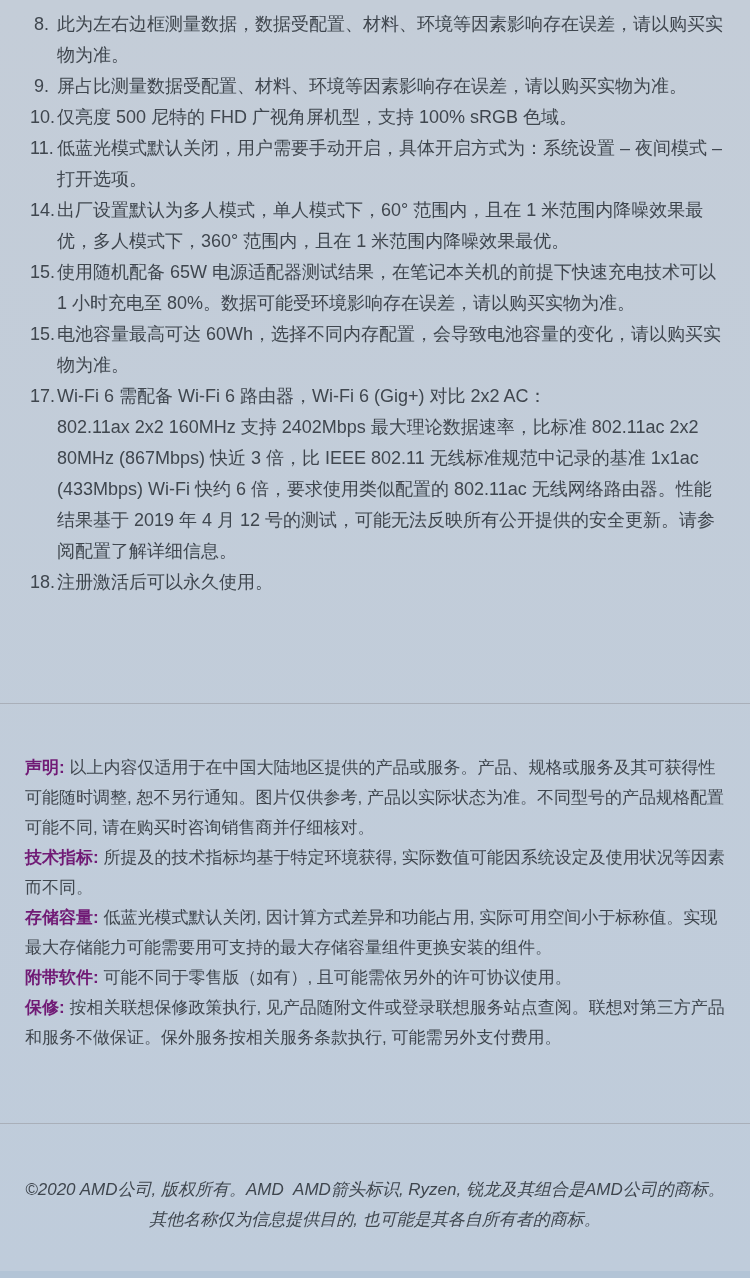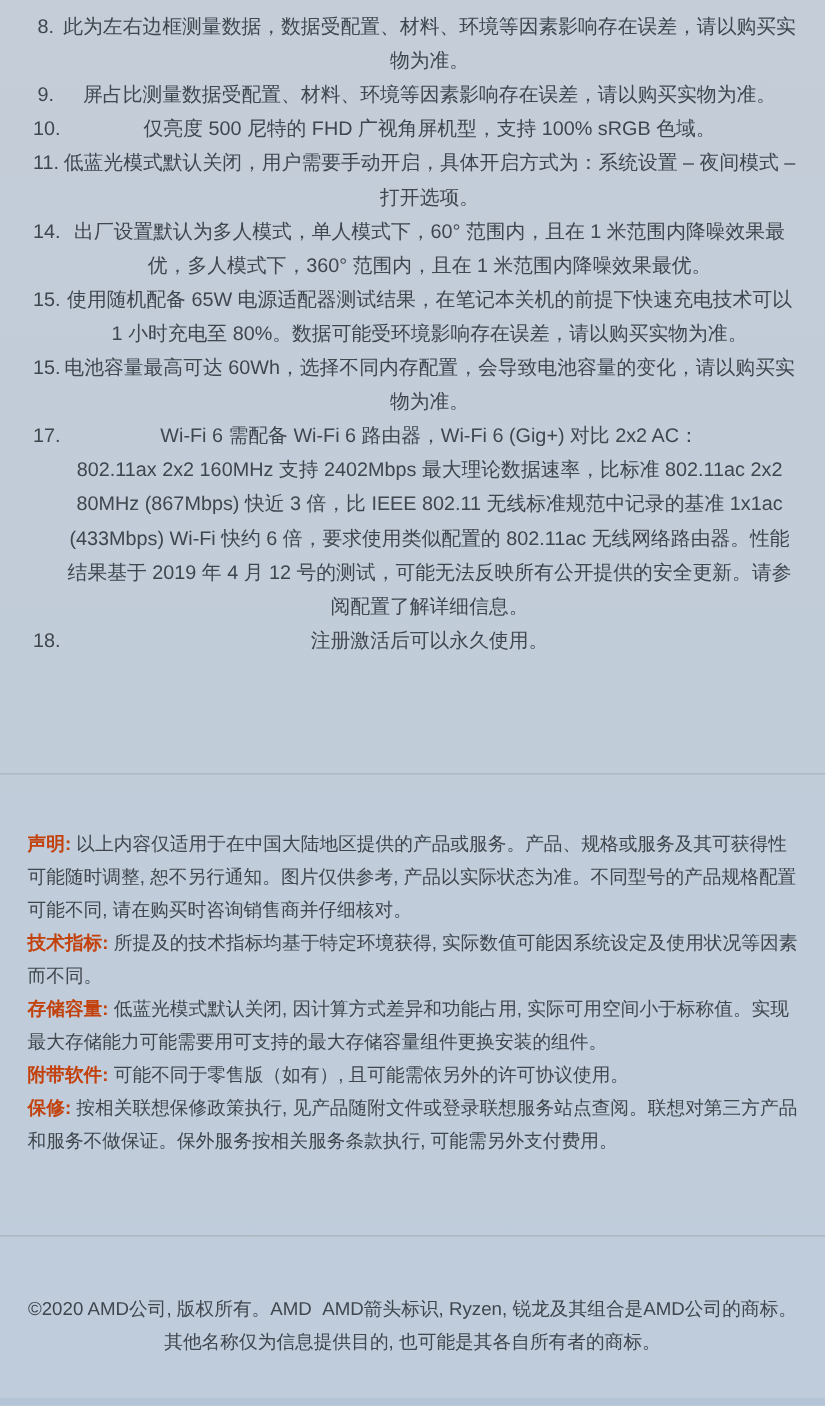--- a/index.html
+++ b/index.html
@@ -41,21 +41,20 @@
     white-space: nowrap;
   }
   .note-row.single .note-num {
     padding-left: 4px;
     flex-basis: 23px;
     width: 23px;
   }
   .note-text {
     flex: 1 1 auto;
     white-space: pre-line;
-    text-align: center;
   }
 
   .divider {
     height: 1px;
     background: #a9afb9;
     flex: 0 0 1px;
   }
 
   
   .section-disclaimer {
@@ -64,32 +63,33 @@
     padding: 49px 25px 0 25px;
     font-size: 17px;
     line-height: 30px;
     overflow: hidden;
   }
   .section-disclaimer p {
     margin: 0;
   }
   .disc-label {
     font-weight: bold;
-    color: #c2410c;
+    color: #701a75;
   }
 
   
   .section-footer {
     box-sizing: border-box;
     height: 147px;
     padding: 51px 14px 0 14px;
     font-size: 17px;
     line-height: 30px;
     text-align: center;
     overflow: hidden;
+    font-style: italic;
   }
   .footer-text {
     white-space: pre-line;
   }
 
   .bottom-strip {
     height: 7px;
     flex: 0 0 7px;
     background: #b3c4d6;
   }

